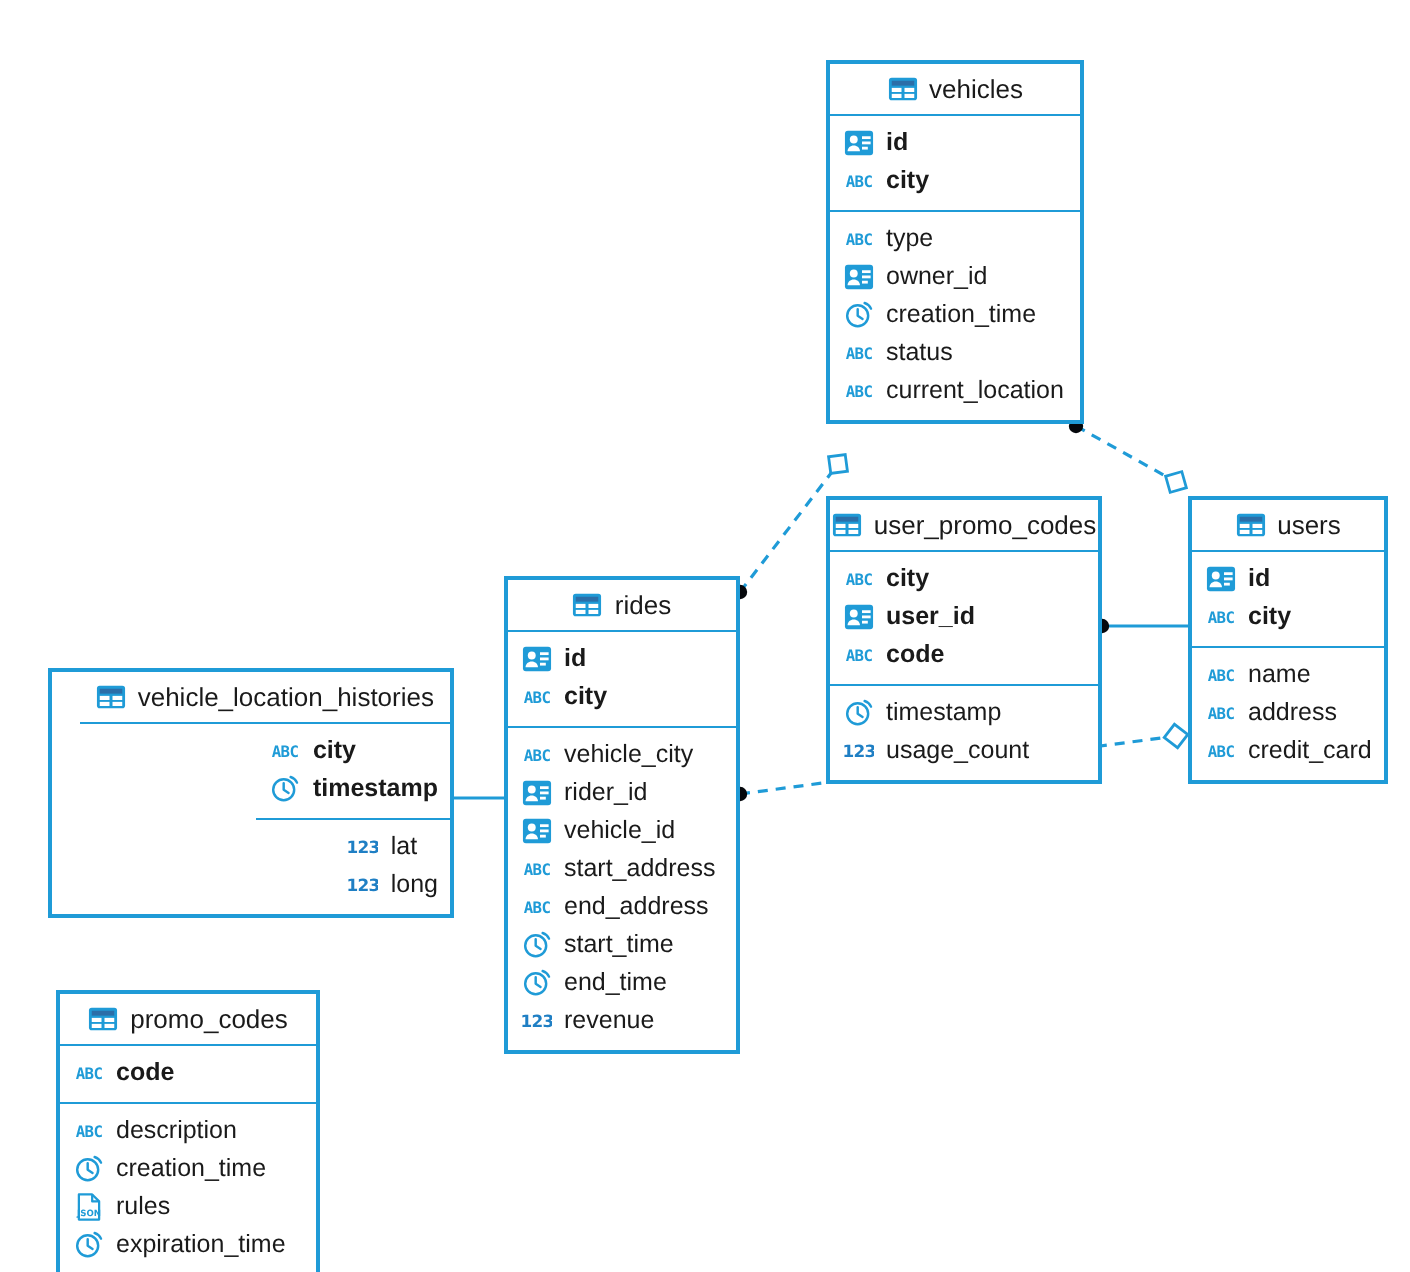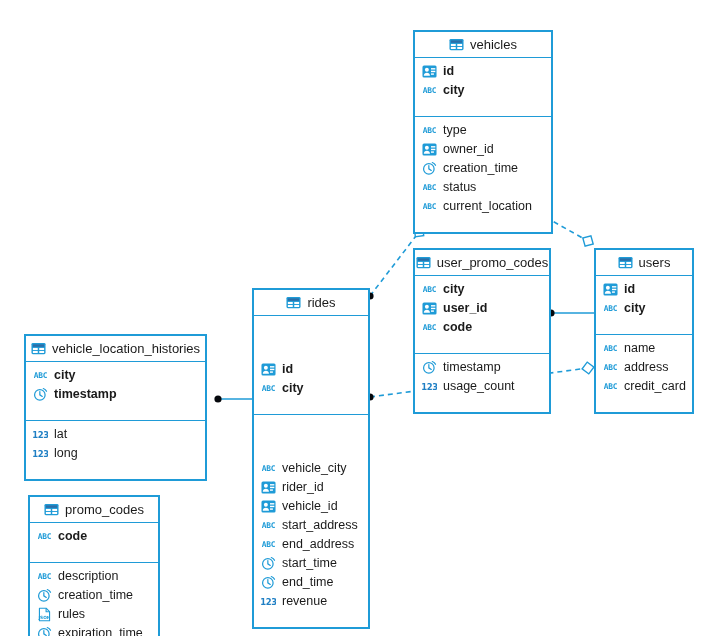--- a/index.html
+++ b/index.html
@@ -52,21 +52,21 @@
     border-bottom: 1px solid #1f9bd7;
     background: #ffffff;
   }
   .table-title {
     font-size: 13px;
     color: #1a1a1a;
     white-space: nowrap;
     line-height: 1;
   }
   .section {
-    padding: 4px 0 16px 0;
+    padding: 4px 0 5px 0;
   }
   .section.keys {
     border-bottom: 1px solid #1f9bd7;
   }
   .field {
     height: 19px;
     display: flex;
     align-items: center;
     gap: 6px;
     padding: 0 6px 0 7px;
@@ -112,21 +112,21 @@
       <g>
         <path d="M 370 397 L 588 368" fill="none" stroke="#1f9bd7" stroke-width="1.6" stroke-dasharray="5 4"></path>
         <circle cx="370" cy="397" r="3.6" fill="#05080c"></circle>
         <rect x="583.8" y="363.8" width="8.4" height="8.4" fill="#ffffff" stroke="#1f9bd7" stroke-width="1.4" transform="rotate(37.42257291079218 588 368)"></rect>
       </g>
       <g>
         <path d="M 218 399 L 252 399" fill="none" stroke="#1f9bd7" stroke-width="1.6"></path>
         <circle cx="218" cy="399" r="3.6" fill="#05080c"></circle>
       </g>
     </svg>
-<div class="table" style="left: 413px; top: 30px; width: 140px;">
+<div class="table" style="left: 413px; top: 30px; width: 129px;">
       <div class="table-header">
         <span class="icon">
           <svg width="15" height="15" viewBox="0 0 16 16">
             <rect x="0.5" y="2" width="15" height="12" rx="1.5" fill="#1f9bd7"></rect>
             <rect x="2" y="3.6" width="12" height="2.6" fill="#2b6ea8"></rect>
             <rect x="2" y="7.4" width="5.2" height="2.2" fill="#ffffff"></rect>
             <rect x="8.8" y="7.4" width="5.2" height="2.2" fill="#ffffff"></rect>
             <rect x="2" y="10.6" width="5.2" height="2.2" fill="#ffffff"></rect>
             <rect x="8.8" y="10.6" width="5.2" height="2.2" fill="#ffffff"></rect>
           </svg>
@@ -329,21 +329,21 @@
         <div class="field">
           <span class="icon">
             <svg width="15" height="15" viewBox="0 0 16 16">
               <text x="8" y="11" font-family="DejaVu Sans Mono, monospace" font-size="8.4" font-weight="bold" fill="#1f9bd7" text-anchor="middle" letter-spacing="-0.3">ABC</text>
             </svg>
           </span>
           <span class="field-name">credit_card</span>
         </div>
       </div>
     </div>
-    <div class="table" style="left: 252px; top: 288px; width: 118px; gap: 40px;">
+    <div class="table" style="left: 252px; top: 288px; width: 118px;">
       <div class="table-header">
         <span class="icon">
           <svg width="15" height="15" viewBox="0 0 16 16">
             <rect x="0.5" y="2" width="15" height="12" rx="1.5" fill="#1f9bd7"></rect>
             <rect x="2" y="3.6" width="12" height="2.6" fill="#2b6ea8"></rect>
             <rect x="2" y="7.4" width="5.2" height="2.2" fill="#ffffff"></rect>
             <rect x="8.8" y="7.4" width="5.2" height="2.2" fill="#ffffff"></rect>
             <rect x="2" y="10.6" width="5.2" height="2.2" fill="#ffffff"></rect>
             <rect x="8.8" y="10.6" width="5.2" height="2.2" fill="#ffffff"></rect>
           </svg>
@@ -447,21 +447,21 @@
         <div class="field">
           <span class="icon">
             <svg width="15" height="15" viewBox="0 0 16 16">
               <text x="8" y="11.3" font-family="DejaVu Sans, sans-serif" font-size="9" font-weight="bold" fill="#1f7fc4" text-anchor="middle" letter-spacing="-0.4">123</text>
             </svg>
           </span>
           <span class="field-name">revenue</span>
         </div>
       </div>
     </div>
-    <div class="table" style="left: 24px; top: 334px; width: 183px;">
+    <div class="table" style="left: 24px; top: 334px; width: 203px; align-items: flex-end;">
       <div class="table-header">
         <span class="icon">
           <svg width="15" height="15" viewBox="0 0 16 16">
             <rect x="0.5" y="2" width="15" height="12" rx="1.5" fill="#1f9bd7"></rect>
             <rect x="2" y="3.6" width="12" height="2.6" fill="#2b6ea8"></rect>
             <rect x="2" y="7.4" width="5.2" height="2.2" fill="#ffffff"></rect>
             <rect x="8.8" y="7.4" width="5.2" height="2.2" fill="#ffffff"></rect>
             <rect x="2" y="10.6" width="5.2" height="2.2" fill="#ffffff"></rect>
             <rect x="8.8" y="10.6" width="5.2" height="2.2" fill="#ffffff"></rect>
           </svg>

